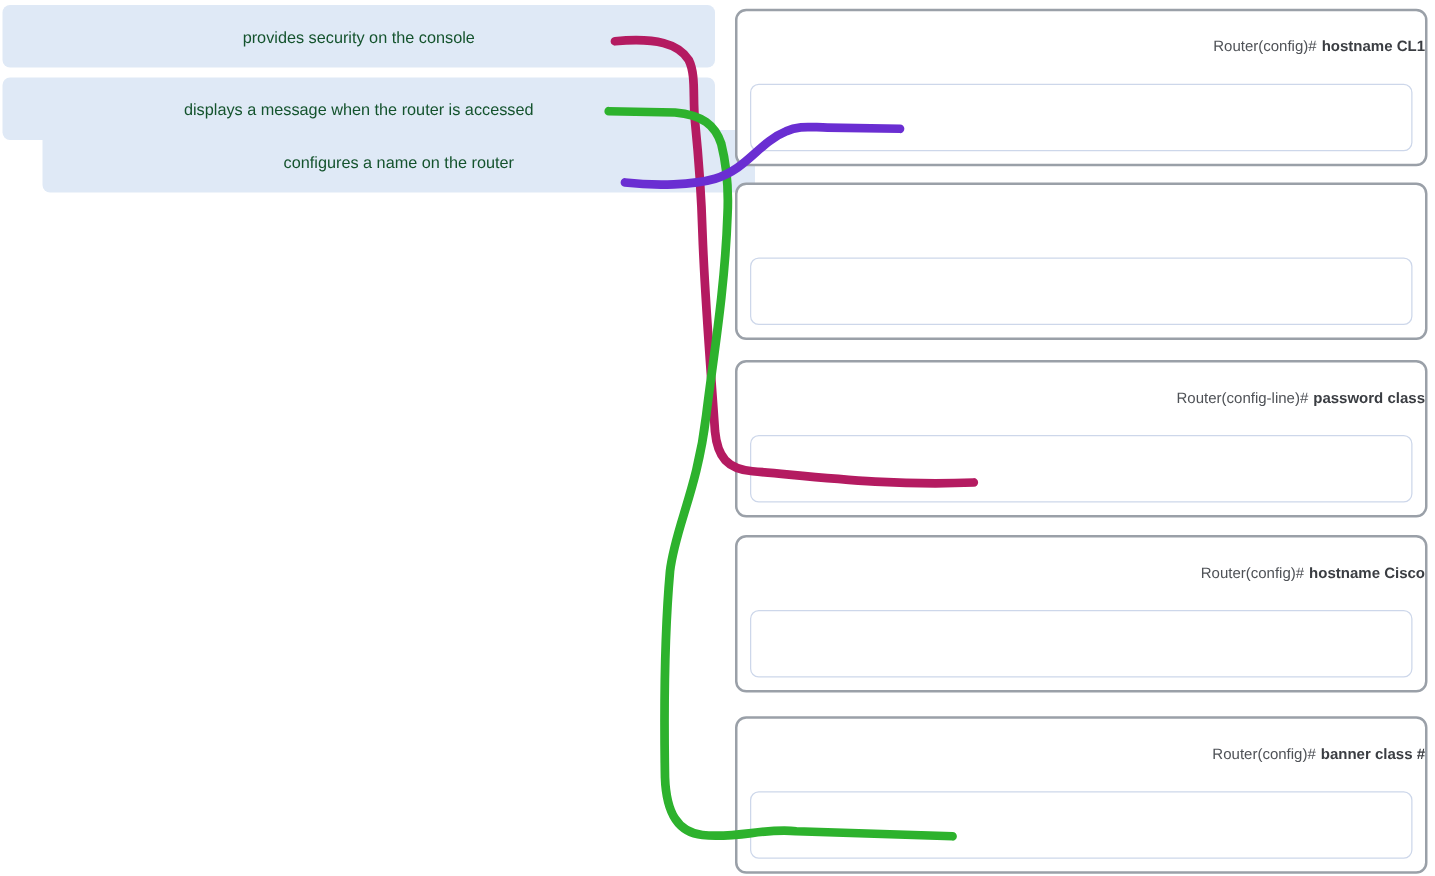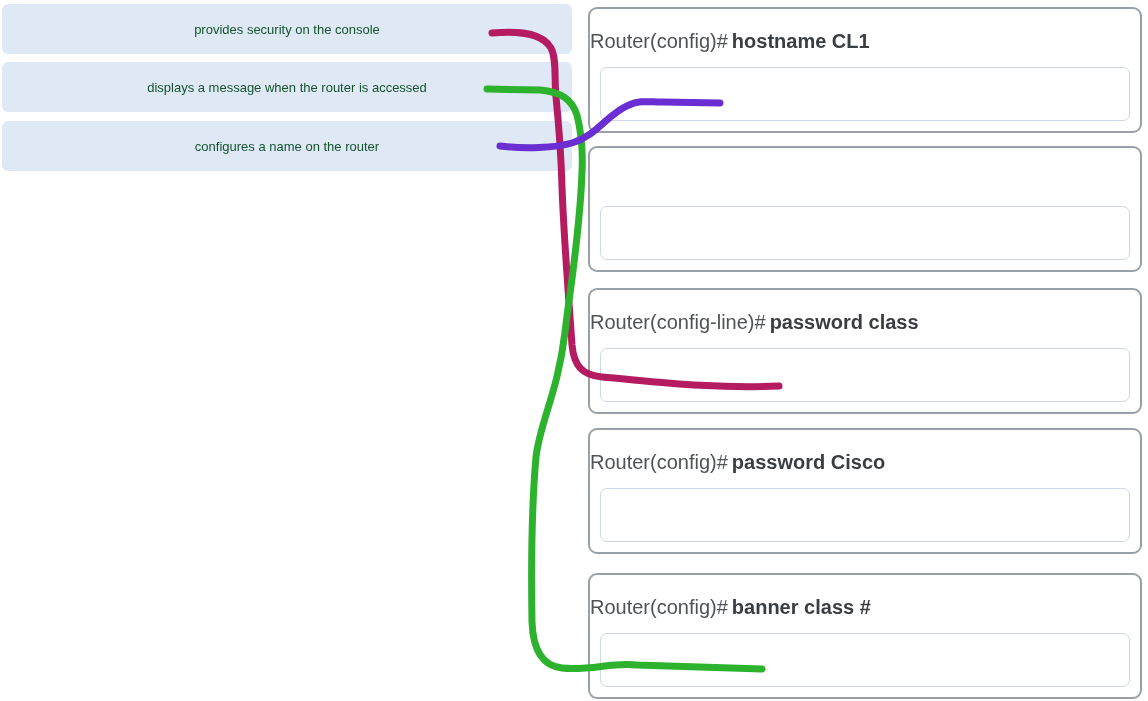--- a/index.html
+++ b/index.html
@@ -24,21 +24,21 @@
     align-items: center;
     justify-content: center;
     font-size: 13px;
     color: #14532d;
     cursor: pointer;
     box-sizing: border-box;
     text-align: right;
   }
   .term-1 { top: 4px; }
   .term-2 { top: 62px; }
-  .term-3 { top: 121px; }
+  .term-3 { top: 104px; margin-left: 32px; }
 
   
   .cmd-box {
     position: absolute;
     left: 588px;
     width: 554px;
     height: 126px;
     background: #ffffff;
     border: 2px solid #9aa0a8;
     border-radius: 9px;
@@ -48,22 +48,22 @@
   .cmd-2 { top: 146px; }
   .cmd-3 { top: 288px; }
   .cmd-4 { top: 428px; }
   .cmd-5 { top: 573px; }
 
   .cmd-title {
     position: absolute;
     top: 21px;
     left: 0;
     width: 100%;
-    text-align: left;
-    font-size: 20px;
+    text-align: right;
+    font-size: 12px;
     color: #4f5257;
     white-space: nowrap;
   }
   .cmd-prompt { font-weight: 400; margin-right: 4px; }
   .cmd-text   { font-weight: 700; color: #3a3d42; }
 
   .drop-zone {
     position: absolute;
     left: 10px;
     right: 10px;
@@ -113,21 +113,21 @@
 
   <div class="cmd-box cmd-3">
     <div class="cmd-title">
       <span class="cmd-prompt">Router(config-line)#</span><span class="cmd-text">password class</span>
     </div>
     <div class="drop-zone"></div>
   </div>
 
   <div class="cmd-box cmd-4">
     <div class="cmd-title">
-      <span class="cmd-prompt">Router(config)#</span><span class="cmd-text">password Cisco</span>
+      <span class="cmd-prompt">Router(config)#</span><span class="cmd-text">hostname Cisco</span>
     </div>
     <div class="drop-zone"></div>
   </div>
 
   <div class="cmd-box cmd-5">
     <div class="cmd-title">
       <span class="cmd-prompt">Router(config)#</span><span class="cmd-text">banner class #</span>
     </div>
     <div class="drop-zone"></div>
   </div>

